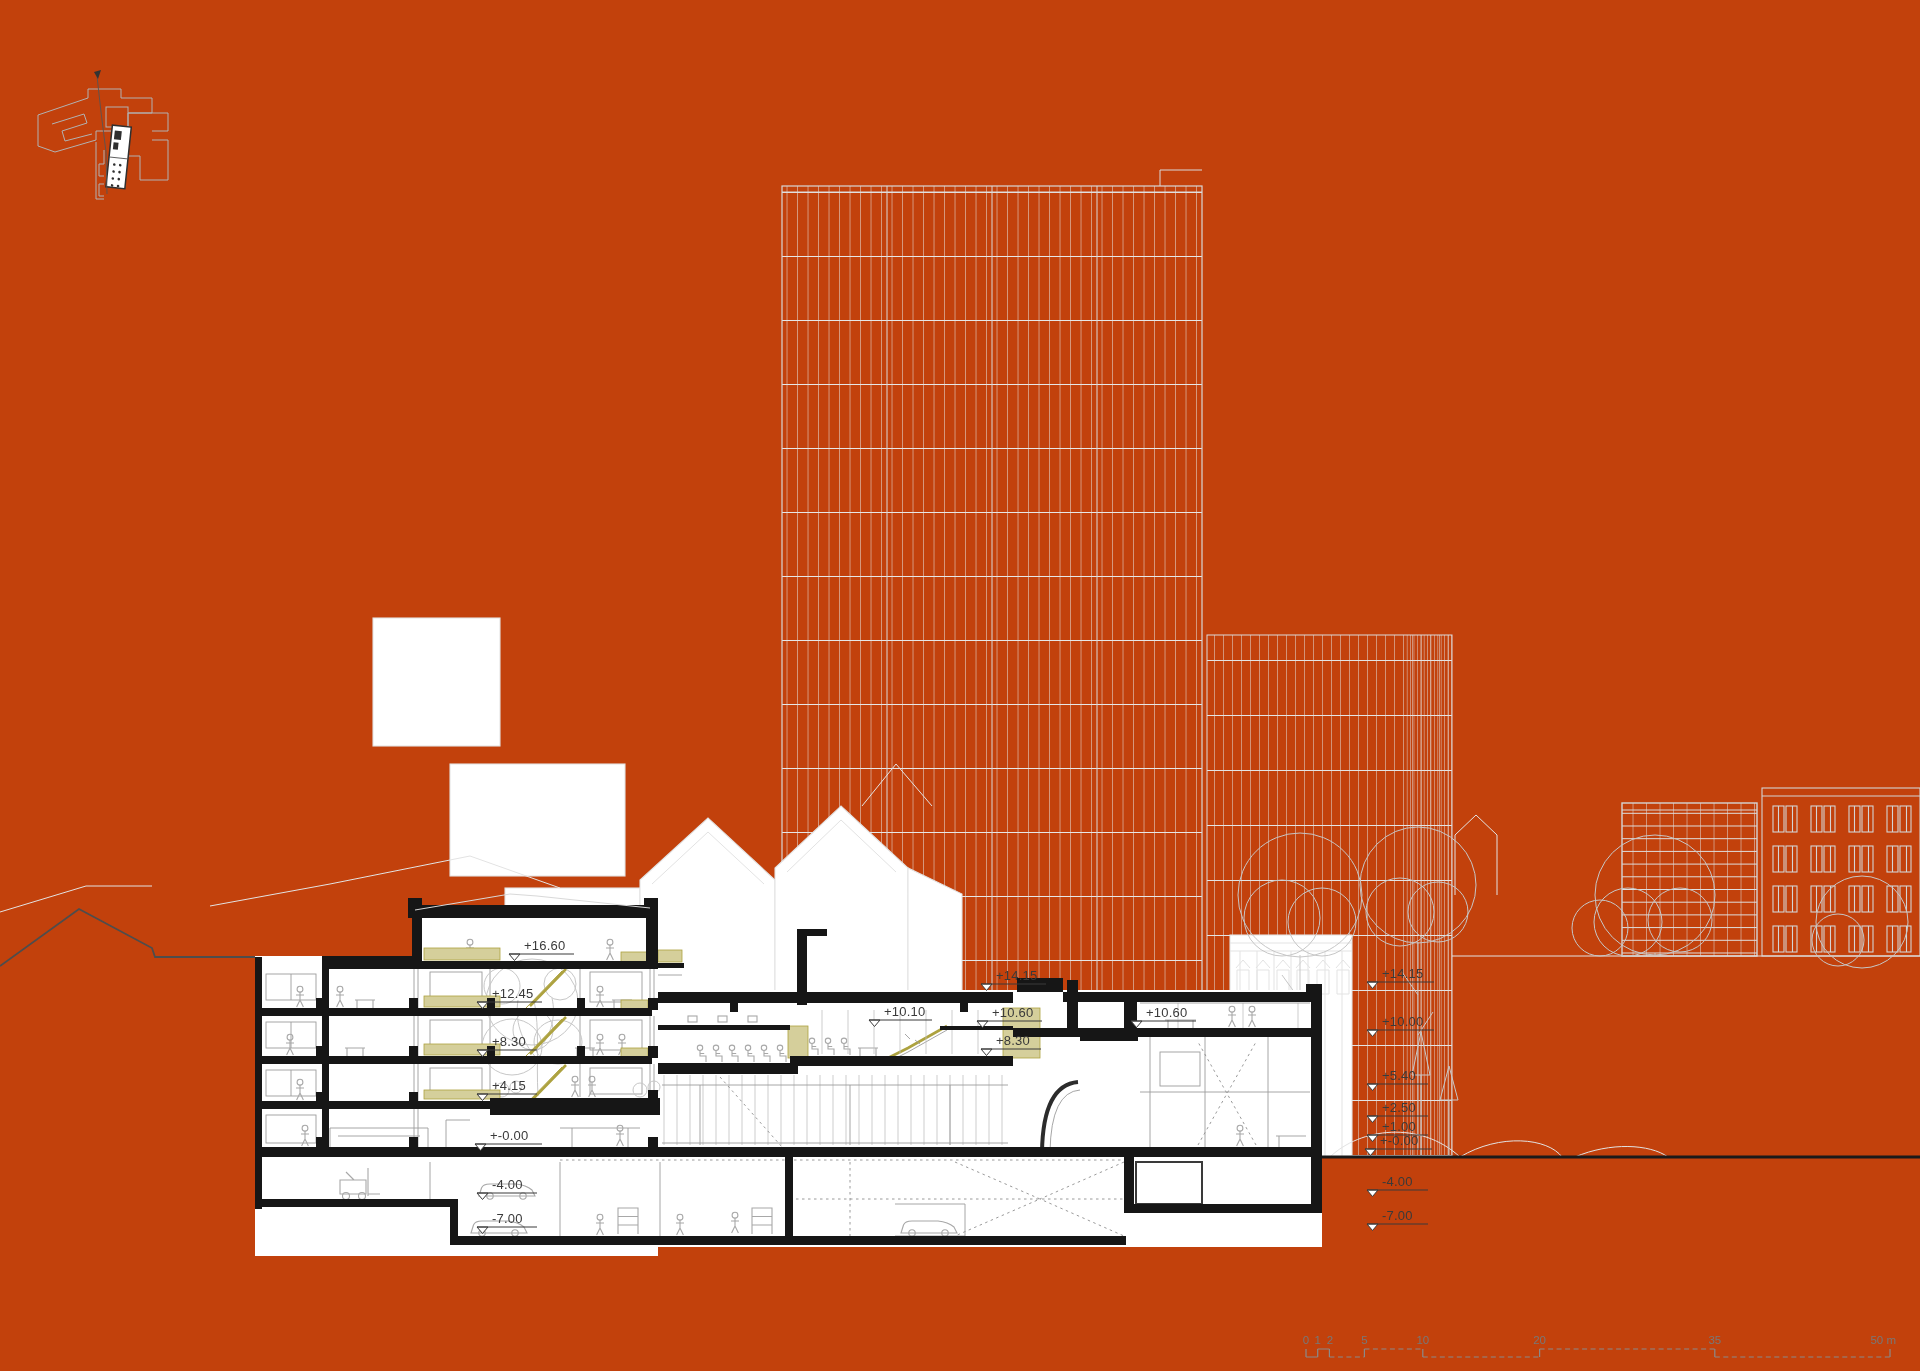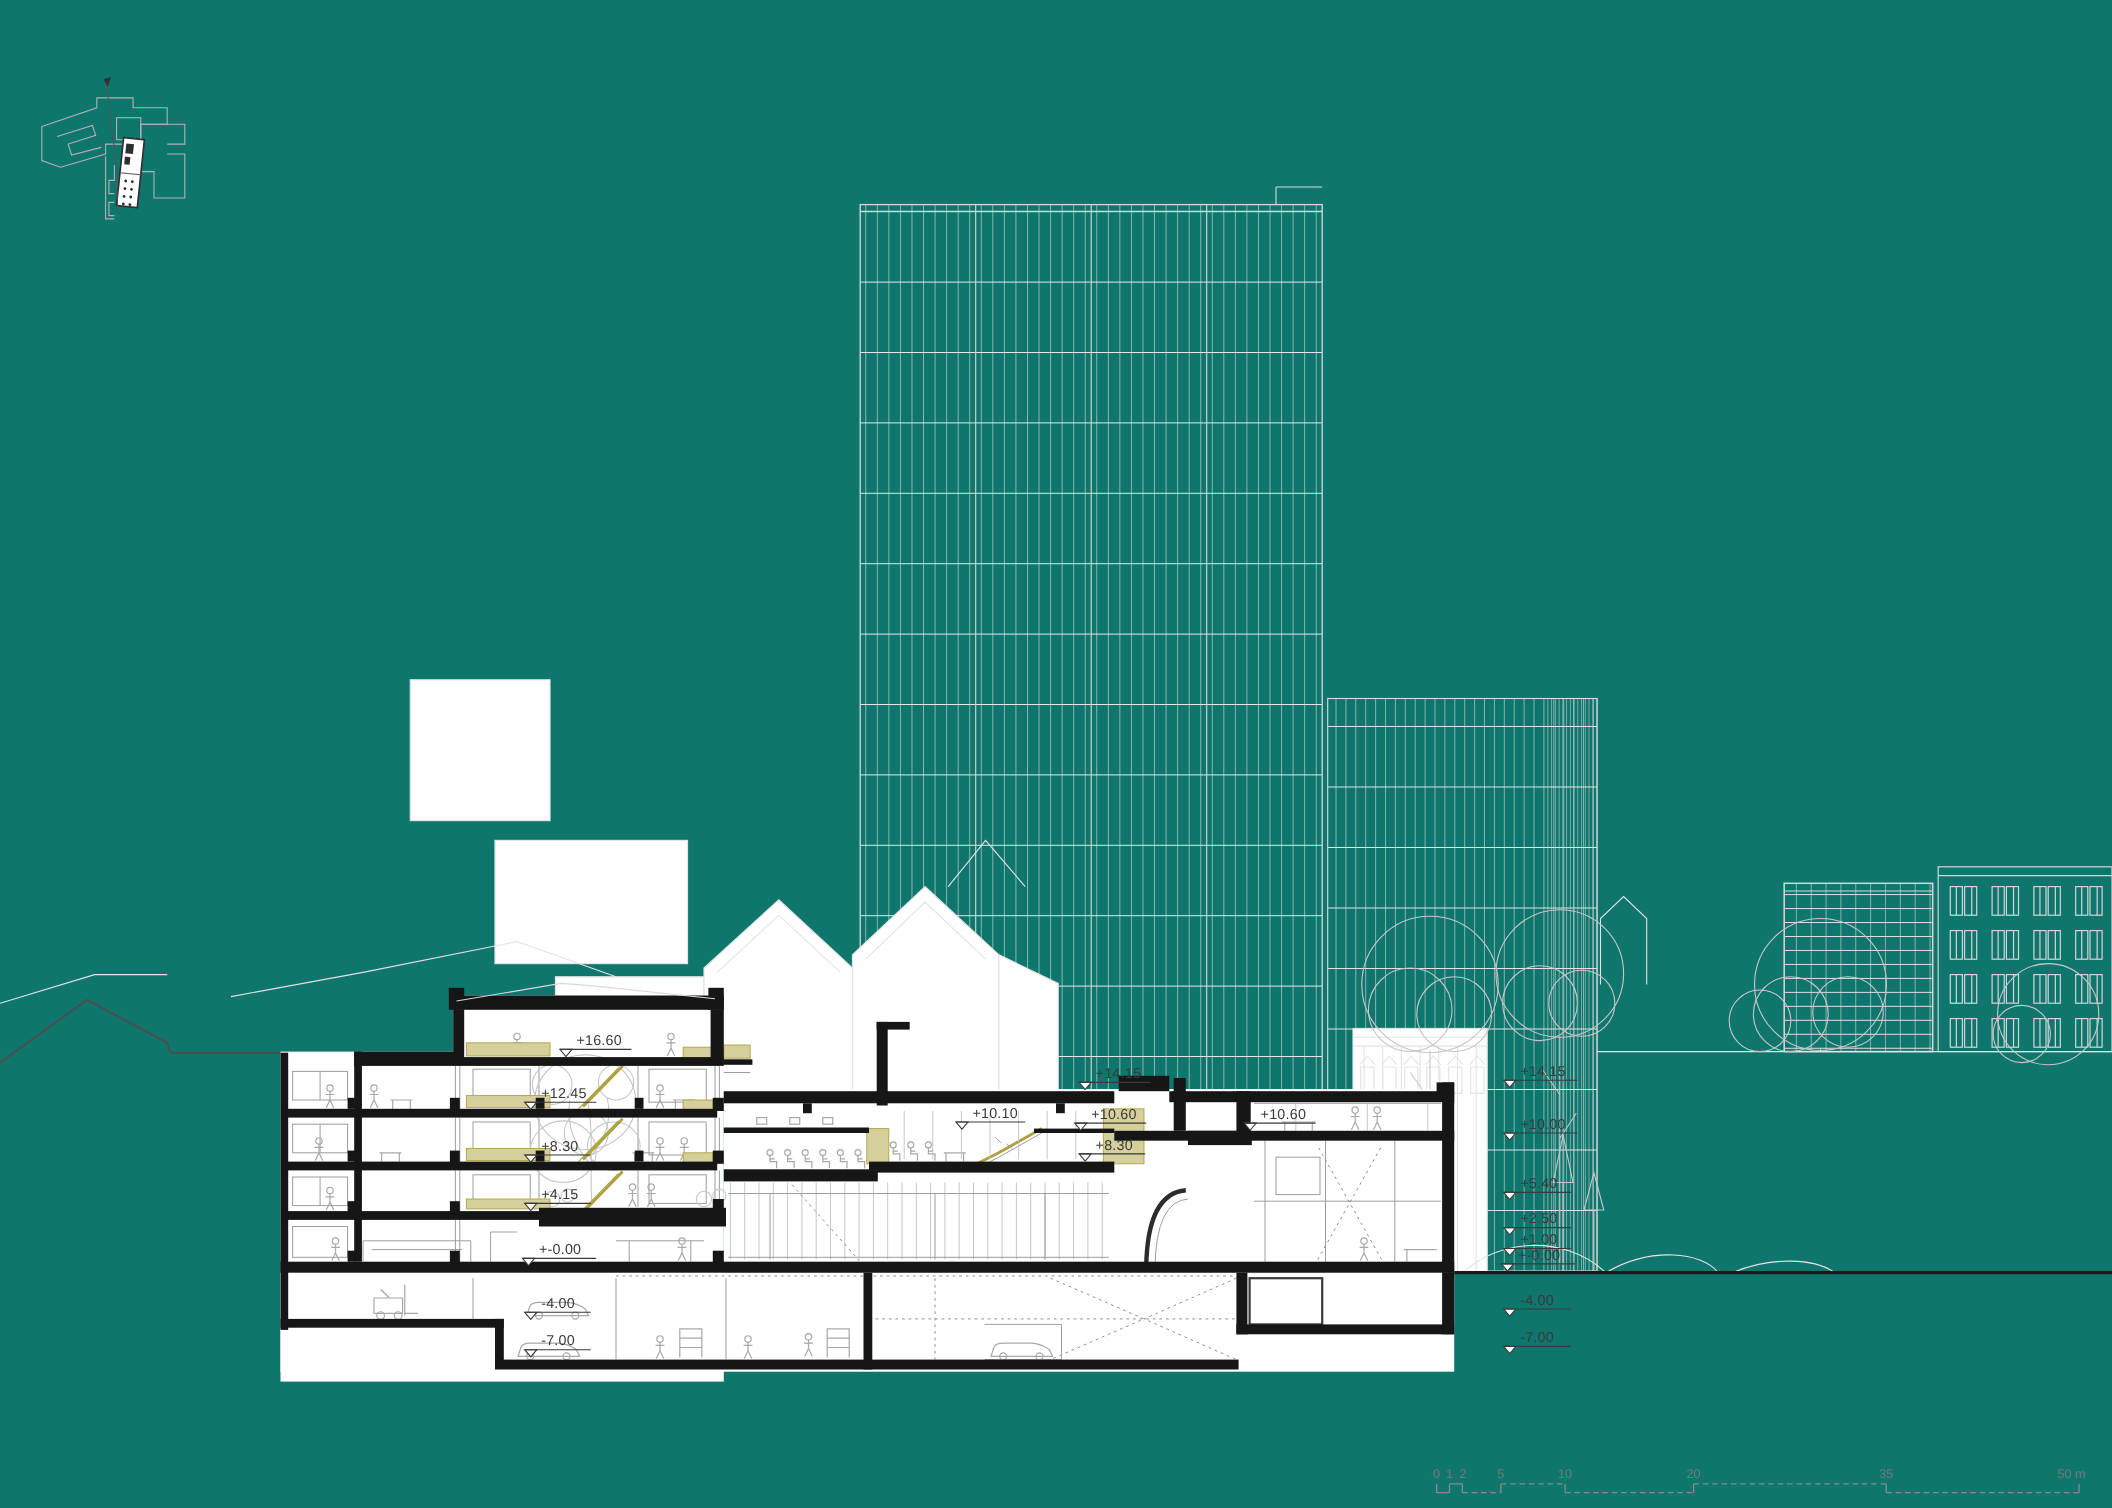--- a/index.html
+++ b/index.html
@@ -1,16 +1,16 @@
 <!DOCTYPE html>
 <html><head>
 <meta charset="utf-8">
 <style>
   html,body{margin:0;padding:0;background:#fff;}
-  #stage{position:relative;width:1920px;height:1371px;background:#0f766e;overflow:hidden;
+  #stage{position:relative;width:1920px;height:1371px;background:#c2410c;overflow:hidden;
          font-family:"Liberation Sans",sans-serif;}
   svg{display:block}
   
   .bgl{stroke:#e3e3e3;fill:none;stroke-width:1}
   .bgl2{stroke:#d9d9d9;fill:none;stroke-width:1}
   .bgf{fill:#ffffff;stroke:#e3e3e3;stroke-width:1.1}
   .tree{stroke:#c7c7c7;fill:none;stroke-width:1}
   .neigh{stroke:#4d4d4d;fill:none;stroke-width:1.8}
   
   .blk{fill:#161616;stroke:none}

